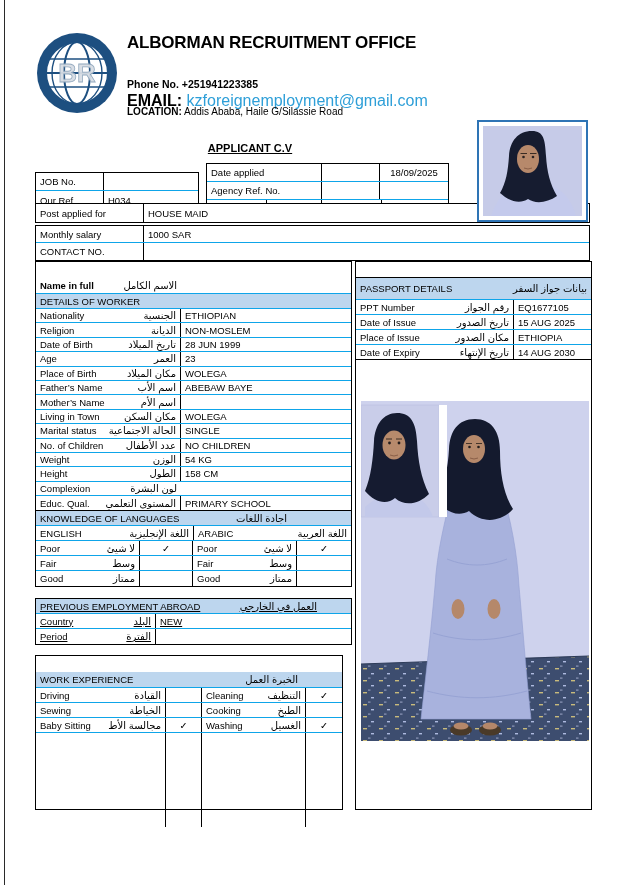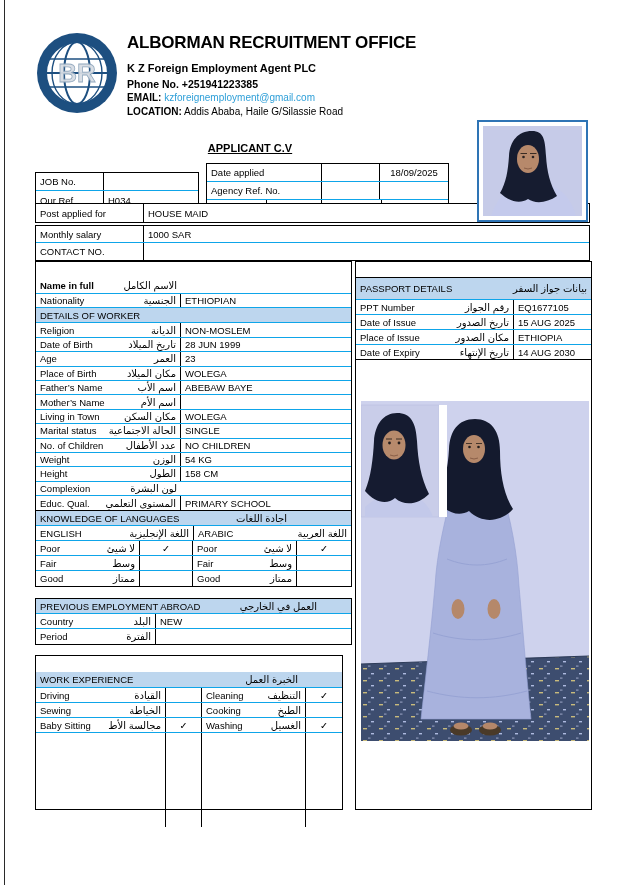--- a/index.html
+++ b/index.html
@@ -5,21 +5,21 @@
   html,body{margin:0;padding:0;background:#e8e8e8;}
   .page{position:relative;width:629px;height:885px;background:#ffffff;margin:0 auto;
         font-family:"Liberation Sans","DejaVu Sans",sans-serif;color:#000;overflow:hidden;}
   .edge-line{position:absolute;left:4px;top:0;width:1px;height:885px;background:#2a2a2a;}
 
   
   .logo{position:absolute;left:36px;top:32px;width:82px;height:82px;}
   .office-name{position:absolute;left:127px;top:33px;font-size:17px;font-weight:bold;letter-spacing:-0.2px;}
   .agent{position:absolute;left:127px;top:62px;font-size:11px;font-weight:bold;}
   .phone{position:absolute;left:127px;top:78px;font-size:10.5px;font-weight:bold;}
-  .email-line{position:absolute;left:127px;top:92px;font-size:10px;}
+  .email-line{position:absolute;left:127px;top:92px;font-size:16px;}
   .email-line .lbl{font-weight:bold;}
   .email-link{color:#2e9fd8;}
   .loc-line{position:absolute;left:127px;top:106px;font-size:10px;}
   .loc-line .lbl{font-weight:bold;}
 
   .cv-title{position:absolute;left:150px;top:142px;width:200px;text-align:center;
             font-size:11px;font-weight:bold;text-decoration:underline;}
 
   
   .t{position:absolute;box-sizing:border-box;border:1px solid #000;font-size:9.5px;background:#fff;}
@@ -64,21 +64,20 @@
       <circle cx="41" cy="41" r="31" fill="none" stroke="#1d4f80" stroke-width="2"></circle>
       <ellipse cx="41" cy="41" rx="13" ry="31" fill="none" stroke="#1d4f80" stroke-width="2"></ellipse>
       <ellipse cx="41" cy="41" rx="25" ry="31" fill="none" stroke="#1d4f80" stroke-width="1.4"></ellipse>
       <line x1="10" y1="41" x2="72" y2="41" stroke="#1d4f80" stroke-width="2"></line>
       <line x1="13" y1="27" x2="69" y2="27" stroke="#1d4f80" stroke-width="1.6"></line>
       <line x1="13" y1="55" x2="69" y2="55" stroke="#1d4f80" stroke-width="1.6"></line>
       <text x="41" y="50" text-anchor="middle" font-family="Liberation Sans, sans-serif" font-size="26" font-weight="bold" fill="#d7dde4" stroke="#8fa6bc" stroke-width="0.8" opacity="0.95">BR</text>
     </svg>
   </div>
   <div class="office-name">ALBORMAN RECRUITMENT OFFICE</div>
-  <div class="agent">K Z Foreign Employment Agent PLC</div>
   <div class="phone">Phone No. +251941223385</div>
   <div class="email-line">
     <span class="lbl">EMAIL:</span>
     <span class="email-link">kzforeignemployment@gmail.com</span>
   </div>
   <div class="loc-line">
     <span class="lbl">LOCATION:</span>
     <span>Addis Ababa, Haile G/Silassie Road</span>
   </div>
 
@@ -145,30 +144,30 @@
     </div>
   </div>
 
   <div class="t" style="left:35px;top:261px;width:317px;">
     <div class="r h16">
       <div class="c w145 pair">
         <span class="b">Name in full</span>
         <span class="ar" dir="rtl">الاسم الكامل</span>
       </div>
     </div>
+    <div class="r h15">
+      <div class="c fx hdr">DETAILS OF WORKER</div>
+    </div>
+
     <div class="r h14">
       <div class="c w145 pair">
           <span>Nationality</span>
           <span class="ar" dir="rtl">الجنسية</span>
         </div>
       <div class="c fx">ETHIOPIAN</div>
-    </div>
-
-    <div class="r h15">
-      <div class="c fx hdr">DETAILS OF WORKER</div>
     </div>
     <div class="r h14">
       <div class="c w145 pair">
           <span>Religion</span>
           <span class="ar" dir="rtl">الديانة</span>
         </div>
       <div class="c fx">NON-MOSLEM</div>
     </div>
     <div class="r h14">
       <div class="c w145 pair">
@@ -389,21 +388,21 @@
         </div>
       <div class="c w53 ck"></div>
       <div class="c w104 pair">
           <span>Good</span>
           <span class="ar" dir="rtl">ممتاز</span>
         </div>
       <div class="c fx ck"></div>
     </div>
   </div>
 
-  <div class="t" style="left:35px;top:598px;width:317px;">
+  <div class="t" style="left:35px;top:598px;width:317px;text-decoration:underline;">
     <div class="r h15">
       <div class="c fx hdr pair">
         <span>PREVIOUS EMPLOYMENT ABROAD</span>
         <span class="ar" dir="rtl" style="padding-right:30px;">العمل في الخارجي</span>
       </div>
     </div>
     <div class="r h15">
       <div class="c w120 pair">
           <span>Country</span>
           <span class="ar" dir="rtl">البلد</span>

